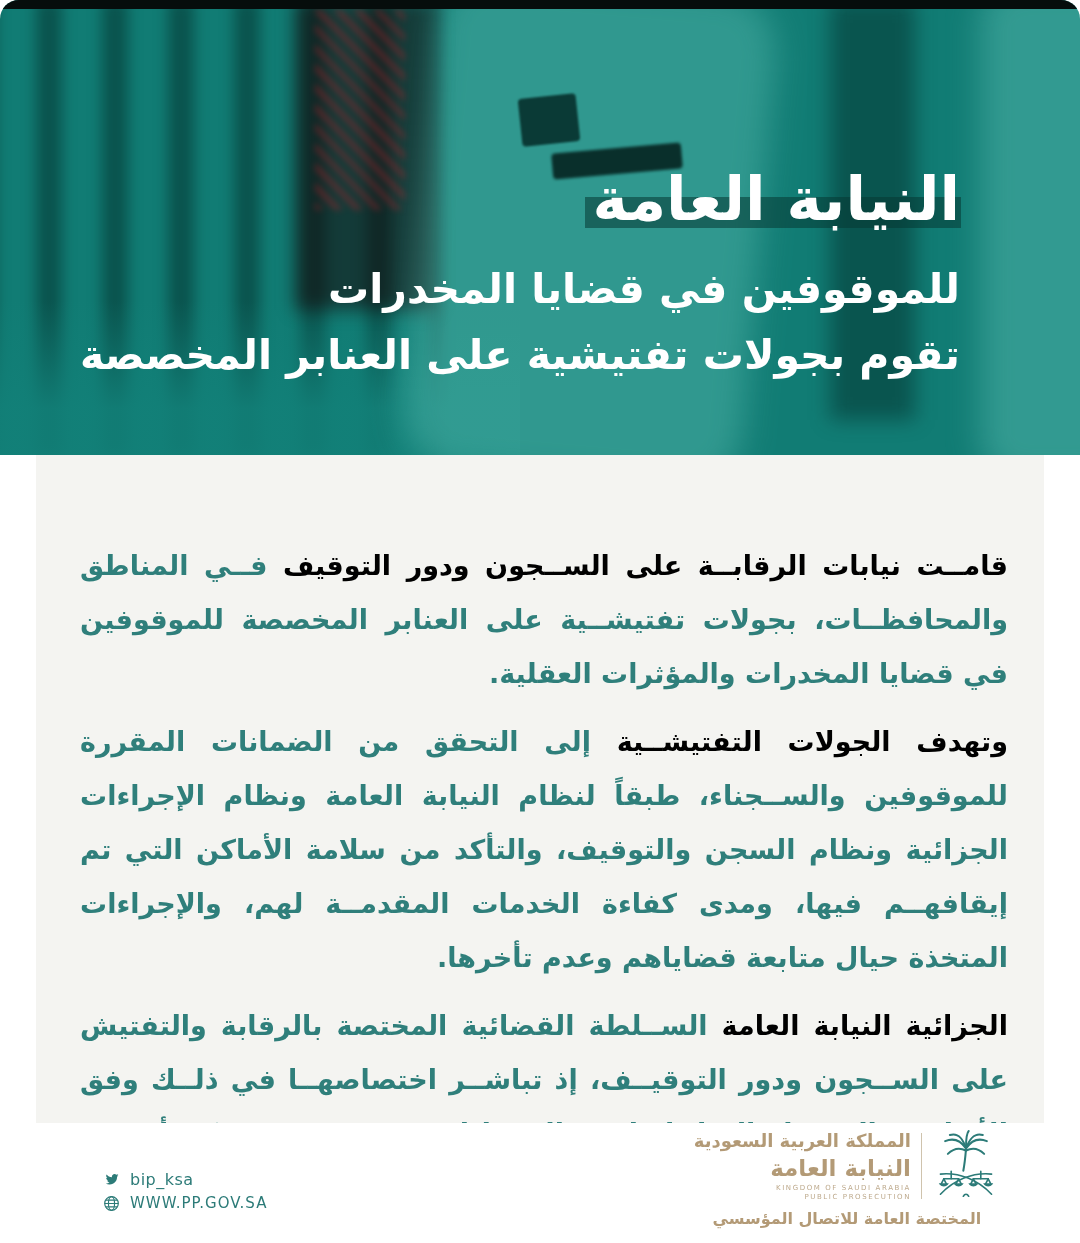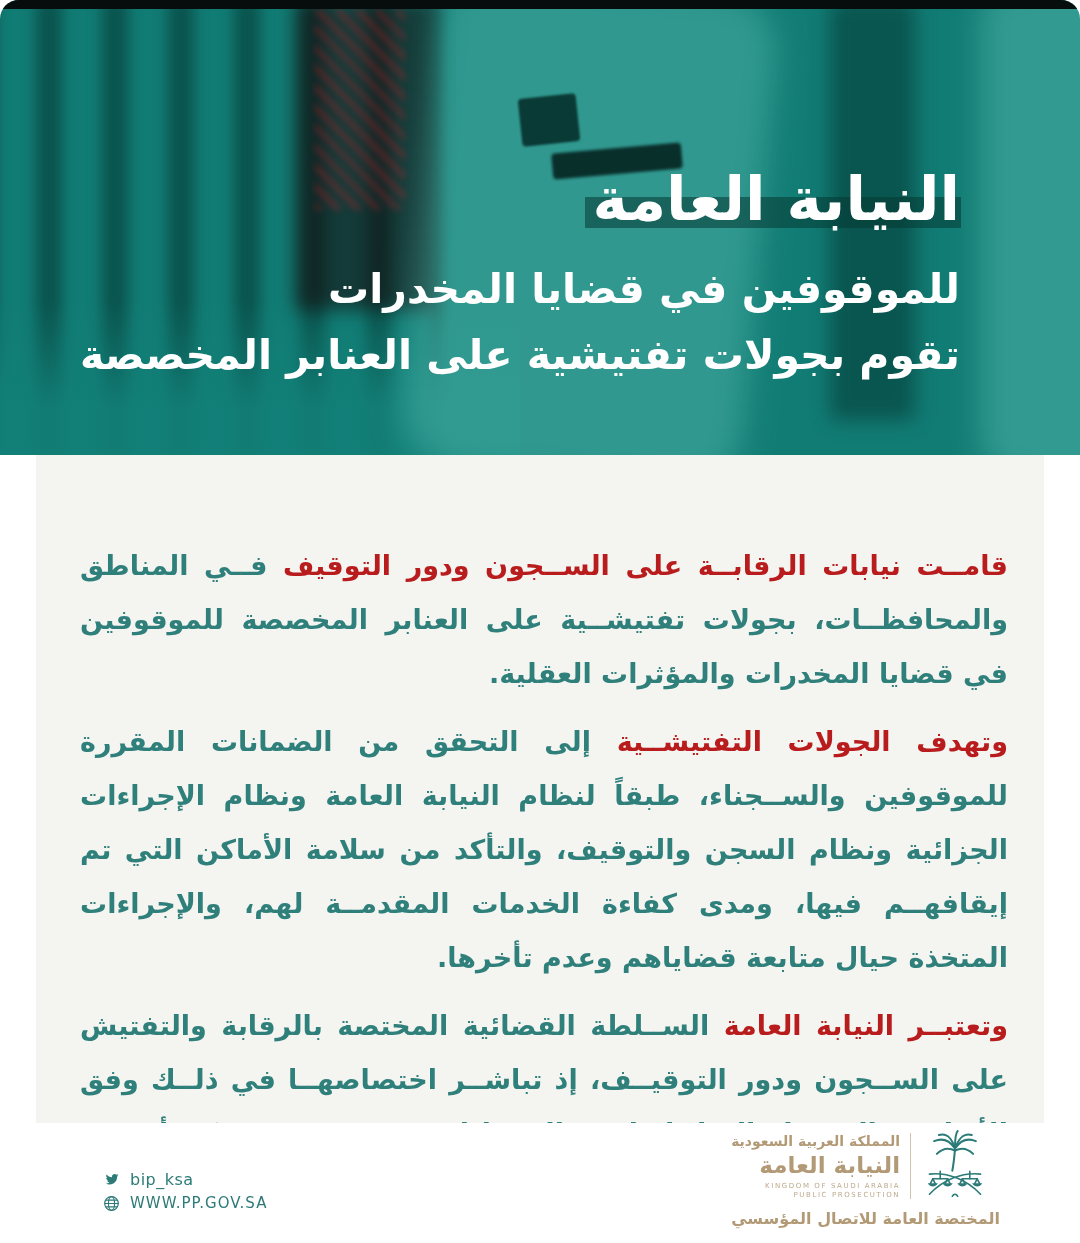--- a/index.html
+++ b/index.html
@@ -37,34 +37,34 @@
   .gold-triangle{position:absolute;left:962px;top:455px;width:0;height:0;
       border-left:23px solid transparent;border-right:23px solid transparent;
       border-top:38px solid #b49a74;}
 
   
   .card{position:relative;margin:0 36px;width:1008px;height:668px;box-sizing:border-box;
         background:#f4f4f1;padding:84px 36px 40px 44px;}
   .card p{direction:rtl;text-align:justify;margin:0 0 14px 0;
         font-size:27px;font-weight:700;line-height:54px;color:#2f7f7b;}
   .card p:last-child{margin-bottom:0;}
-  .lead{color:#b91c1c;}
+  .lead{color:#000000;}
 
   
   .footer{position:relative;width:1080px;height:120px;background:#ffffff;}
   .social{position:absolute;left:103px;top:44px;color:#2c7b78;text-align:center;}
   .social-row{display:flex;align-items:center;gap:10px;height:24px;cursor:pointer;}
   .social-row svg{flex:0 0 auto;}
   .handle{font-size:16px;letter-spacing:.5px;}
   .url{font-size:15px;letter-spacing:1px;}
 
   .lockup{position:absolute;right:80px;top:6px;}
   .lockup-row{display:flex;align-items:center;gap:10px;}
   .lockup-text{text-align:right;direction:rtl;line-height:1.25;}
-  .l-kingdom-ar{font-size:14px;color:#b39a76;font-weight:700;}
+  .l-kingdom-ar{font-size:18px;color:#b39a76;font-weight:700;}
   .l-org-ar{font-size:23px;color:#b39a76;font-weight:700;margin:1px 0 2px;}
   .l-en{font-size:7px;color:#bda98c;letter-spacing:1.6px;direction:ltr;text-align:right;}
   .lockup-divider{width:1px;height:66px;background:#cfc3ad;}
   .lockup-tagline{margin-top:6px;text-align:center;direction:rtl;
       font-size:16px;font-weight:700;color:#b39a76;}
 </style>
 </head>
 <body>
 
 <div class="page">
@@ -88,21 +88,21 @@
         <div>تقوم بجولات تفتيشية على العنابر المخصصة</div>
       </div>
     </div>
   </div>
 
   <div class="gold-triangle"></div>
 
   <div class="card">
     <p><span class="lead">قامــت نيابات الرقابــة على الســجون ودور التوقيف</span><span> فــي المناطق والمحافظــات، بجولات تفتيشــية على العنابر المخصصة للموقوفين في قضايا المخدرات والمؤثرات العقلية.</span></p>
     <p><span class="lead">وتهدف الجولات التفتيشــية</span><span> إلى التحقق من الضمانات المقررة للموقوفين والســجناء، طبقاً لنظام النيابة العامة ونظام الإجراءات الجزائية ونظام السجن والتوقيف، والتأكد من سلامة الأماكن التي تم إيقافهــم فيها، ومدى كفاءة الخدمات المقدمــة لهم، والإجراءات المتخذة حيال متابعة قضاياهم وعدم تأخرها.</span></p>
-    <p><span class="lead">وتعتبــر النيابة العامة</span><span> الســلطة القضائية المختصة بالرقابة والتفتيش على الســجون ودور التوقيــف، إذ تباشــر اختصاصهــا في ذلــك وفق الأنظمــة المشــار إليها، إضافــة إلى دليل مؤسســي ومحوكم أعدتــه النيابة العامة، يتضمــن كافة تفاصيل العمــل النيابي في هذا الشأن، دشنه معالي النائب العام مطلع العام الحالي.</span></p>
+    <p><span class="lead">الجزائية النيابة العامة</span><span> الســلطة القضائية المختصة بالرقابة والتفتيش على الســجون ودور التوقيــف، إذ تباشــر اختصاصهــا في ذلــك وفق الأنظمــة المشــار إليها، إضافــة إلى دليل مؤسســي ومحوكم أعدتــه النيابة العامة، يتضمــن كافة تفاصيل العمــل النيابي في هذا الشأن، دشنه معالي النائب العام مطلع العام الحالي.</span></p>
   </div>
 
   <div class="footer">
 
     <div class="social">
       <div class="social-row">
         <svg width="17" height="17" viewBox="0 0 24 24" fill="#2c7b78">
             <path d="M22 5.9c-.7.3-1.5.6-2.3.7.8-.5 1.5-1.3 1.8-2.3-.8.5-1.7.9-2.6 1.1a3.7 3.7 0 0 0-6.4 2.5c0 .3 0 .6.1.9-3.1-.2-5.8-1.7-7.6-4-.3.6-.5 1.3-.5 2 0 1.3.7 2.5 1.7 3.2-.6 0-1.2-.2-1.7-.5v.1c0 1.8 1.3 3.3 3 3.7-.3.1-.7.1-1 .1l-.7-.1c.5 1.5 1.9 2.6 3.5 2.6a7.4 7.4 0 0 1-5.5 1.6A10.4 10.4 0 0 0 9.4 19c6.8 0 10.5-5.6 10.5-10.5v-.5c.7-.5 1.4-1.2 1.9-2z"></path>
           </svg>
         <span class="handle">bip_ksa</span>

